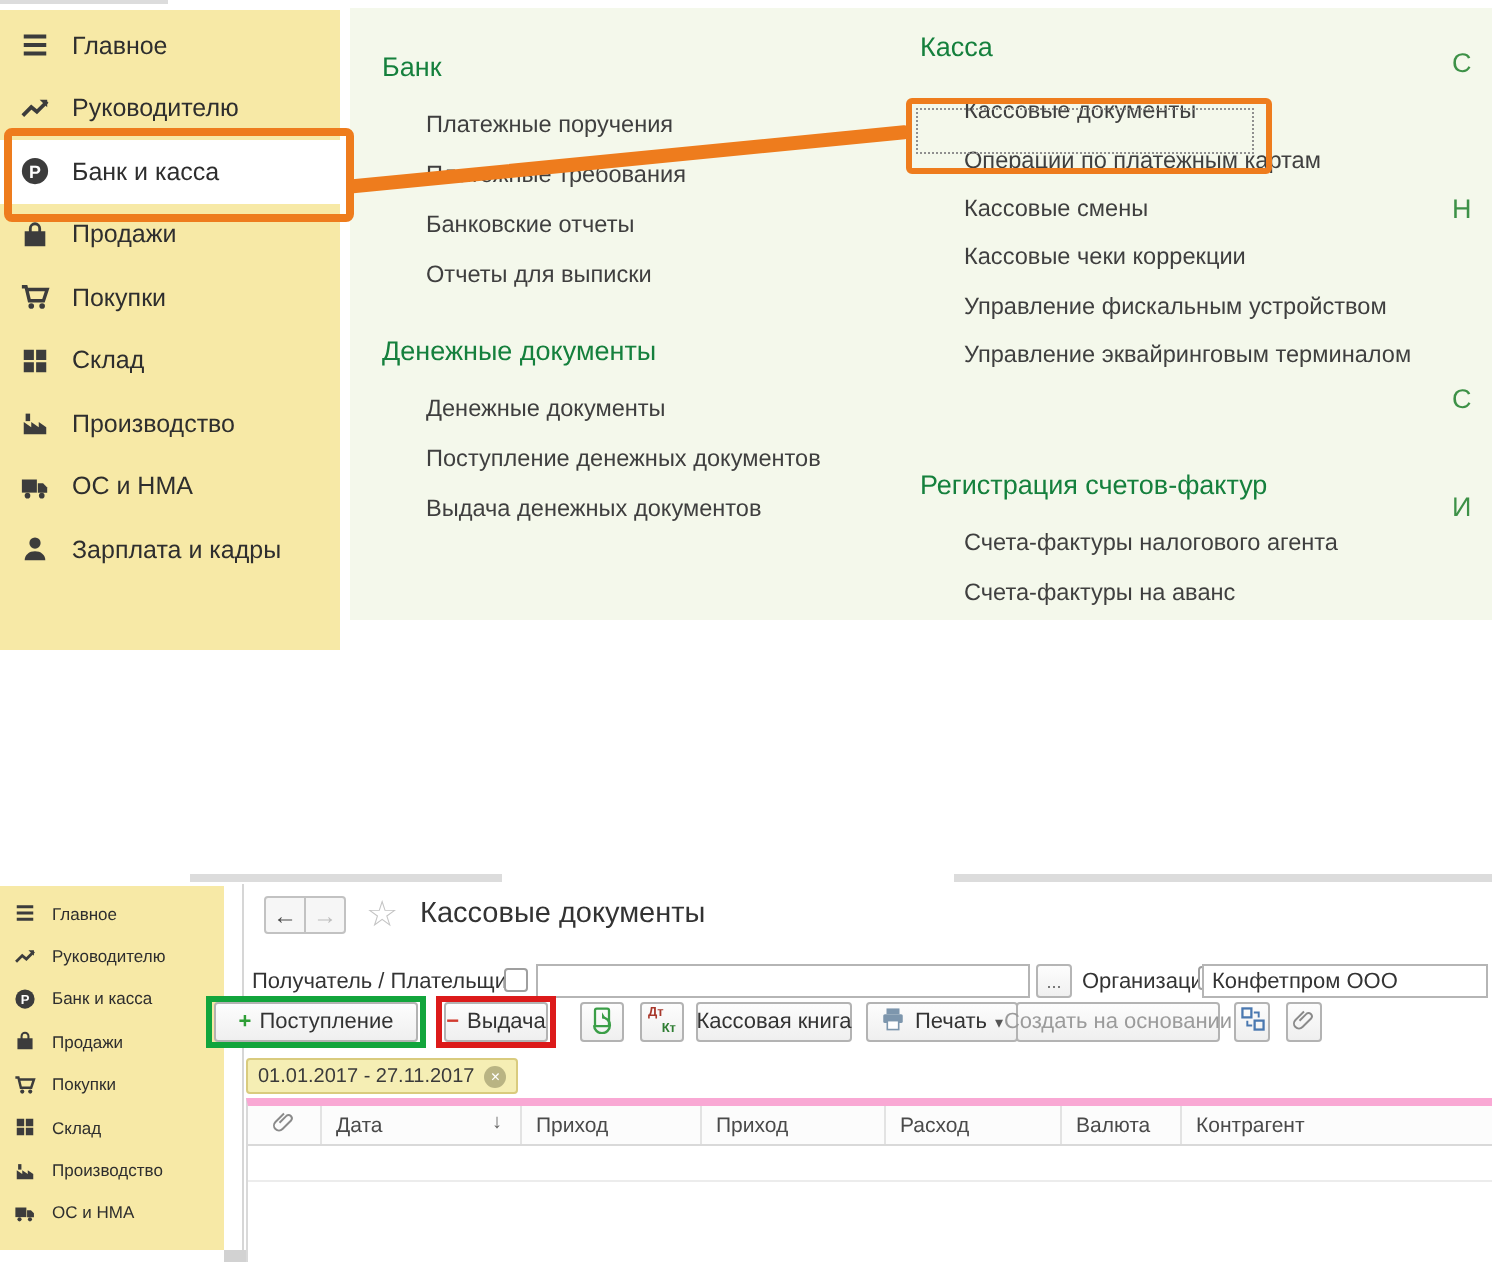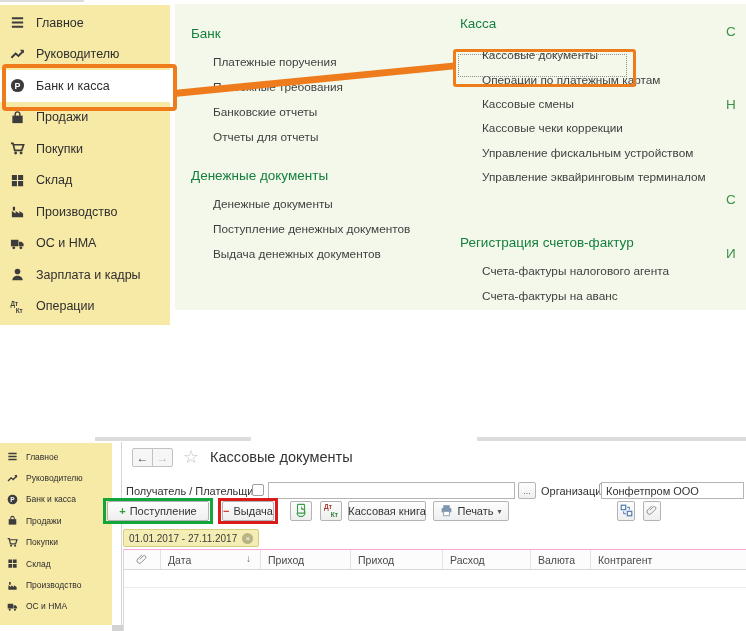--- a/index.html
+++ b/index.html
@@ -100,21 +100,21 @@
   .ann-toolbar{position:absolute;top:61px;height:26px;box-sizing:border-box;pointer-events:none}
   #ann-green{left:-19px;width:110px;border:3px solid #12a53c}
   #ann-red{left:96px;width:60px;border:3px solid #dc1a1a}
 
   .chip{position:absolute;left:1px;top:92px;height:16px;background:#f5eeb4;border:1px solid #d9cb7e;
         border-radius:2px;display:flex;align-items:center;gap:5px;padding:0 5px;font-size:10px;color:#3a3a3a}
   .chip-x{width:11px;height:11px;border-radius:50%;background:#b9b483;color:#fff;font-size:8px;
           line-height:11px;text-align:center}
 
   .tbl{position:absolute;left:1px;right:0;top:112px;bottom:0;background:#fff;
-       border-top:1px solid #f9a8d4;border-left:1px solid #d9d9d9;box-sizing:border-box}
+       border-top:4px solid #f9a8d4;border-left:1px solid #d9d9d9;box-sizing:border-box}
   .tbl-head{display:flex;height:19px;background:#fcfcfc;border-bottom:1px solid #d9d9d9;position:relative}
   .th{display:flex;align-items:center;padding-left:7px;font-size:10.5px;color:#4a4a4a;
       border-right:1px solid #e3e3e3;box-sizing:border-box;overflow:hidden}
   .th-icon{width:37px;justify-content:center;padding-left:0}
   .tbl-cols{display:flex;flex:1}
   .tbl-cols .th:nth-of-type(1){width:100px}
   .tbl-cols .th:nth-of-type(2){width:90px}
   .tbl-cols .th:nth-of-type(3){width:92px}
   .tbl-cols .th:nth-of-type(4){width:88px}
   .tbl-cols .th:nth-of-type(5){width:60px}
@@ -213,40 +213,31 @@
     <div class="ts-row">
       <span class="ts-icon">
         <svg viewBox="0 0 16 16">
           <circle cx="8" cy="4.8" r="3" fill="#3c3c3c"></circle>
           <path d="M2.5 14c0-3 2.5-4.8 5.5-4.8s5.5 1.8 5.5 4.8z" fill="#3c3c3c"></path>
         </svg>
       </span>
       <span>Зарплата и кадры</span>
     </div>
 
-    <div class="ts-row">
-      <span class="ts-icon">
-        <svg viewBox="0 0 16 16">
-          <text x="0.5" y="7" font-size="6.8" font-weight="bold" fill="#3c3c3c" font-family="Liberation Sans,sans-serif">Дт</text>
-          <text x="6" y="14.5" font-size="6.8" font-weight="bold" fill="#3c3c3c" font-family="Liberation Sans,sans-serif">Кт</text>
-        </svg>
-      </span>
-      <span>Операции</span>
-    </div>
   </div>
 
 <div class="top-content">
   <div class="col" id="sec-bank">
     <div class="sec-title">Банк</div>
     <div class="links">
 
     <div class="menu-link">Платежные поручения</div>
         <div class="menu-link">Платежные требования</div>
         <div class="menu-link">Банковские отчеты</div>
-        <div class="menu-link">Отчеты для отчеты</div>
+        <div class="menu-link">Отчеты для выписки</div>
       </div>
   </div>
   <div class="col" id="sec-money">
     <div class="sec-title">Денежные документы</div>
     <div class="links">
 
     <div class="menu-link">Денежные документы</div>
         <div class="menu-link">Поступление денежных документов</div>
         <div class="menu-link">Выдача денежных документов</div>
       </div>
@@ -415,20 +406,21 @@
     <div class="tb-btn" id="btn-cashbook">Кассовая книга</div>
     <div class="tb-btn" id="btn-print">
       <span><svg viewBox="0 0 16 16" width="13" height="13">
             <rect x="4" y="1.5" width="8" height="3.5" fill="#7d96ad"></rect>
             <rect x="2" y="5" width="12" height="5.5" rx="1" fill="#7d96ad"></rect>
             <rect x="4.5" y="9" width="7" height="5.5" fill="#fff" stroke="#7d96ad"></rect>
           </svg></span>
       <span>Печать</span>
       <span class="caret">▾</span>
     </div>
+    <div class="tb-btn" id="btn-create">Создать на основании</div>
     <div class="tb-btn" id="btn-related">
       <span><svg viewBox="0 0 16 16" width="13" height="13">
             <rect x="1.5" y="1.5" width="5.5" height="5.5" fill="none" stroke="#4a78b0" stroke-width="1.4"></rect>
             <rect x="9" y="9" width="5.5" height="5.5" fill="none" stroke="#4a78b0" stroke-width="1.4"></rect>
             <path d="M4.5 9v3h3M11.5 7V4h-3" fill="none" stroke="#4a78b0" stroke-width="1.2"></path>
           </svg></span>
     </div>
     <div class="tb-btn" id="btn-clip">
       <span><svg viewBox="0 0 16 16" width="12" height="12">
             <path d="M5 8.5 9.6 3.9a2.2 2.2 0 0 1 3.1 3.1L7 12.7A3.3 3.3 0 0 1 2.3 8L8 2.3" fill="none" stroke="#8a8a8a" stroke-width="1.3"></path>

